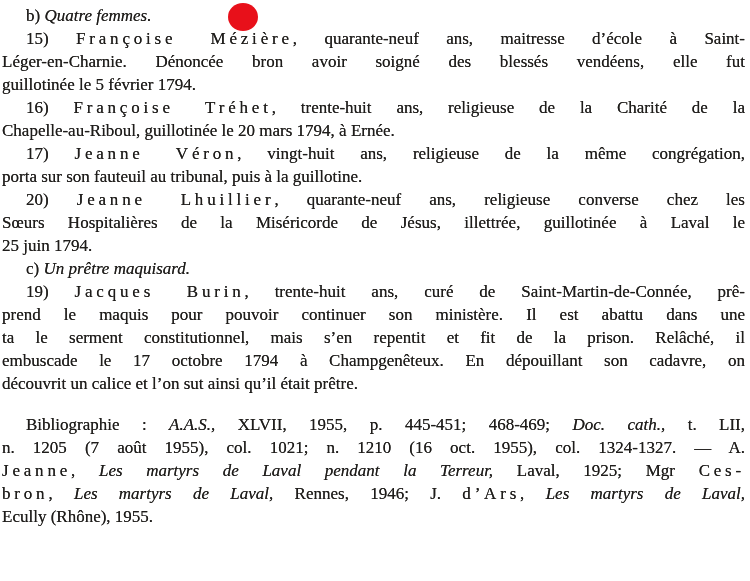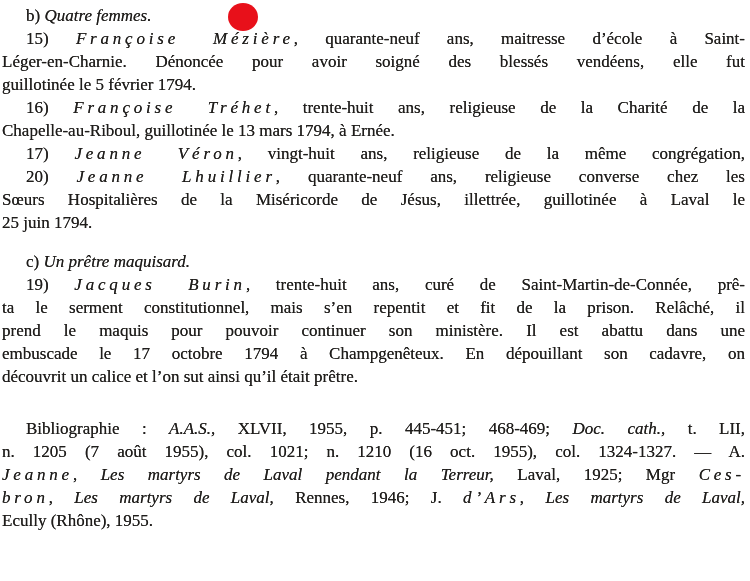--- a/index.html
+++ b/index.html
@@ -18,72 +18,73 @@
     width: 750px;
     height: 581px;
     padding: 4px 5px 11px 2px;
     font-family: "Liberation Serif", "DejaVu Serif", serif;
     font-size: 17px;
     line-height: 23px;
     color: #1f1d1b;
     text-shadow: 0 0 0.5px rgba(31, 29, 27, 0.85);
   }
   .block { margin: 0; }
-  .block.heading:not(:first-child) { margin-top: 16px; }
-  .block.biblio { margin-top: 29px; }
+  .block.heading:not(:first-child) { }
+  .block.biblio { margin-top: 18px; }
   .line {
     text-align: left;
     white-space: normal;
   }
   .line.just {
     text-align: justify;
     text-align-last: justify;
     text-justify: inter-word;
   }
   .line.first { text-indent: 24px; }
   .seg-i { font-style: italic; }
-  .seg-sp { letter-spacing: 3.8px; word-spacing: 3px; font-style: italic; }
+  .seg-sp { letter-spacing: 3.8px; word-spacing: 3px; }
   .dot {
     position: absolute;
     border-radius: 50%;
   }
 </style>
 </head>
 <body>
 
 <div class="page">
   <div class="dot" style="left: 228px; top: 3px; width: 30px; height: 28px; background: rgb(232, 16, 26);"></div>
   <div id="doc">
       <div class="block heading">
         <div class="line first"><span>b) </span><span class="seg-i">Quatre femmes.</span></div>
       </div>
       <div class="block para">
         <div class="line first just"><span>15) </span><span class="seg-sp">Françoise Mézière</span><span>, quarante-neuf ans, maitresse d’école à Saint-</span></div>
-        <div class="line just"><span>Léger-en-Charnie. Dénoncée pour avoir soigné des blessés vendéens, elle fut</span></div>
+        <div class="line just"><span>Léger-en-Charnie. Dénoncée bron avoir soigné des blessés vendéens, elle fut</span></div>
         <div class="line"><span>guillotinée le 5 février 1794.</span></div>
       </div>
       <div class="block para">
         <div class="line first just"><span>16) </span><span class="seg-sp">Françoise Tréhet</span><span>, trente-huit ans, religieuse de la Charité de la</span></div>
-        <div class="line"><span>Chapelle-au-Riboul, guillotinée le 13 mars 1794, à Ernée.</span></div>
+        <div class="line"><span>Chapelle-au-Riboul, guillotinée le 20 mars 1794, à Ernée.</span></div>
       </div>
       <div class="block para">
         <div class="line first just"><span>17) </span><span class="seg-sp">Jeanne Véron</span><span>, vingt-huit ans, religieuse de la même congrégation,</span></div>
+        <div class="line"><span>porta sur son fauteuil au tribunal, puis à la guillotine.</span></div>
       </div>
       <div class="block para">
         <div class="line first just"><span>20) </span><span class="seg-sp">Jeanne Lhuillier</span><span>, quarante-neuf ans, religieuse converse chez les</span></div>
         <div class="line just"><span>Sœurs Hospitalières de la Miséricorde de Jésus, illettrée, guillotinée à Laval le</span></div>
         <div class="line"><span>25 juin 1794.</span></div>
       </div>
       <div class="block heading">
         <div class="line first"><span>c) </span><span class="seg-i">Un prêtre maquisard.</span></div>
       </div>
       <div class="block para">
         <div class="line first just"><span>19) </span><span class="seg-sp">Jacques Burin</span><span>, trente-huit ans, curé de Saint-Martin-de-Connée, prê-</span></div>
+        <div class="line just"><span>prend le maquis pour pouvoir continuer son ministère. Il est abattu dans une</span></div>
         <div class="line just"><span>ta le serment constitutionnel, mais s’en repentit et fit de la prison. Relâché, il</span></div>
-        <div class="line just"><span>prend le maquis pour pouvoir continuer son ministère. Il est abattu dans une</span></div>
         <div class="line just"><span>embuscade le 17 octobre 1794 à Champgenêteux. En dépouillant son cadavre, on</span></div>
         <div class="line"><span>découvrit un calice et l’on sut ainsi qu’il était prêtre.</span></div>
       </div>
       <div class="block biblio">
         <div class="line first just"><span>Bibliographie : </span><span class="seg-i">A.A.S.,</span><span> XLVII, 1955, p. 445-451; 468-469; </span><span class="seg-i">Doc. cath.,</span><span> t. LII,</span></div>
         <div class="line just"><span>n. 1205 (7 août 1955), col. 1021; n. 1210 (16 oct. 1955), col. 1324-1327. — A.</span></div>
         <div class="line just"><span class="seg-sp">Jeanne</span><span>, </span><span class="seg-i">Les martyrs de Laval pendant la Terreur,</span><span> Laval, 1925; Mgr </span><span class="seg-sp">Ces-</span></div>
         <div class="line just"><span class="seg-sp">bron</span><span>, </span><span class="seg-i">Les martyrs de Laval,</span><span> Rennes, 1946; J. </span><span class="seg-sp">d’Ars</span><span>, </span><span class="seg-i">Les martyrs de Laval,</span></div>
         <div class="line"><span>Ecully (Rhône), 1955.</span></div>
       </div>

